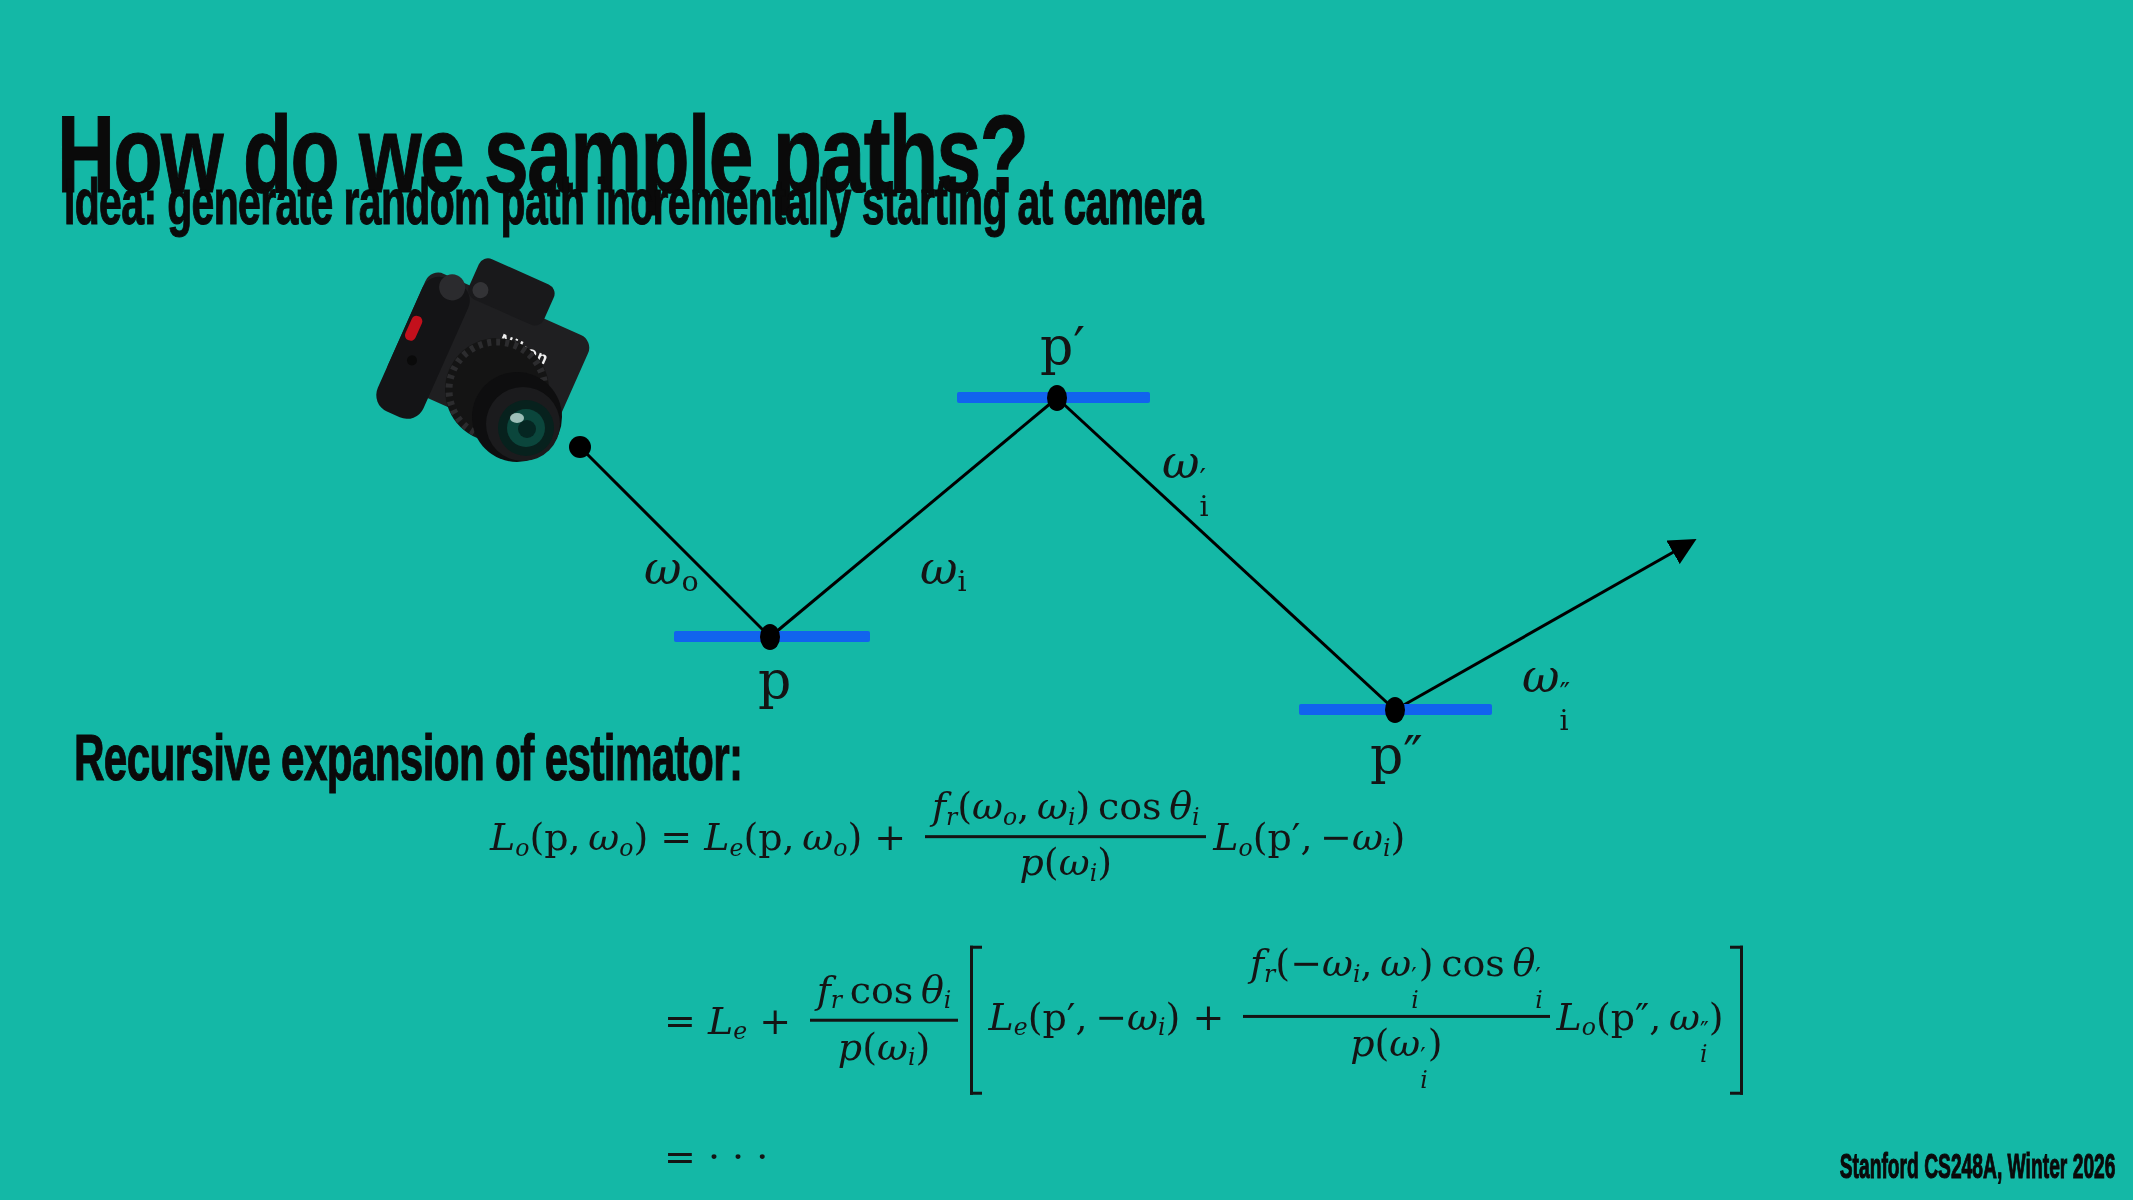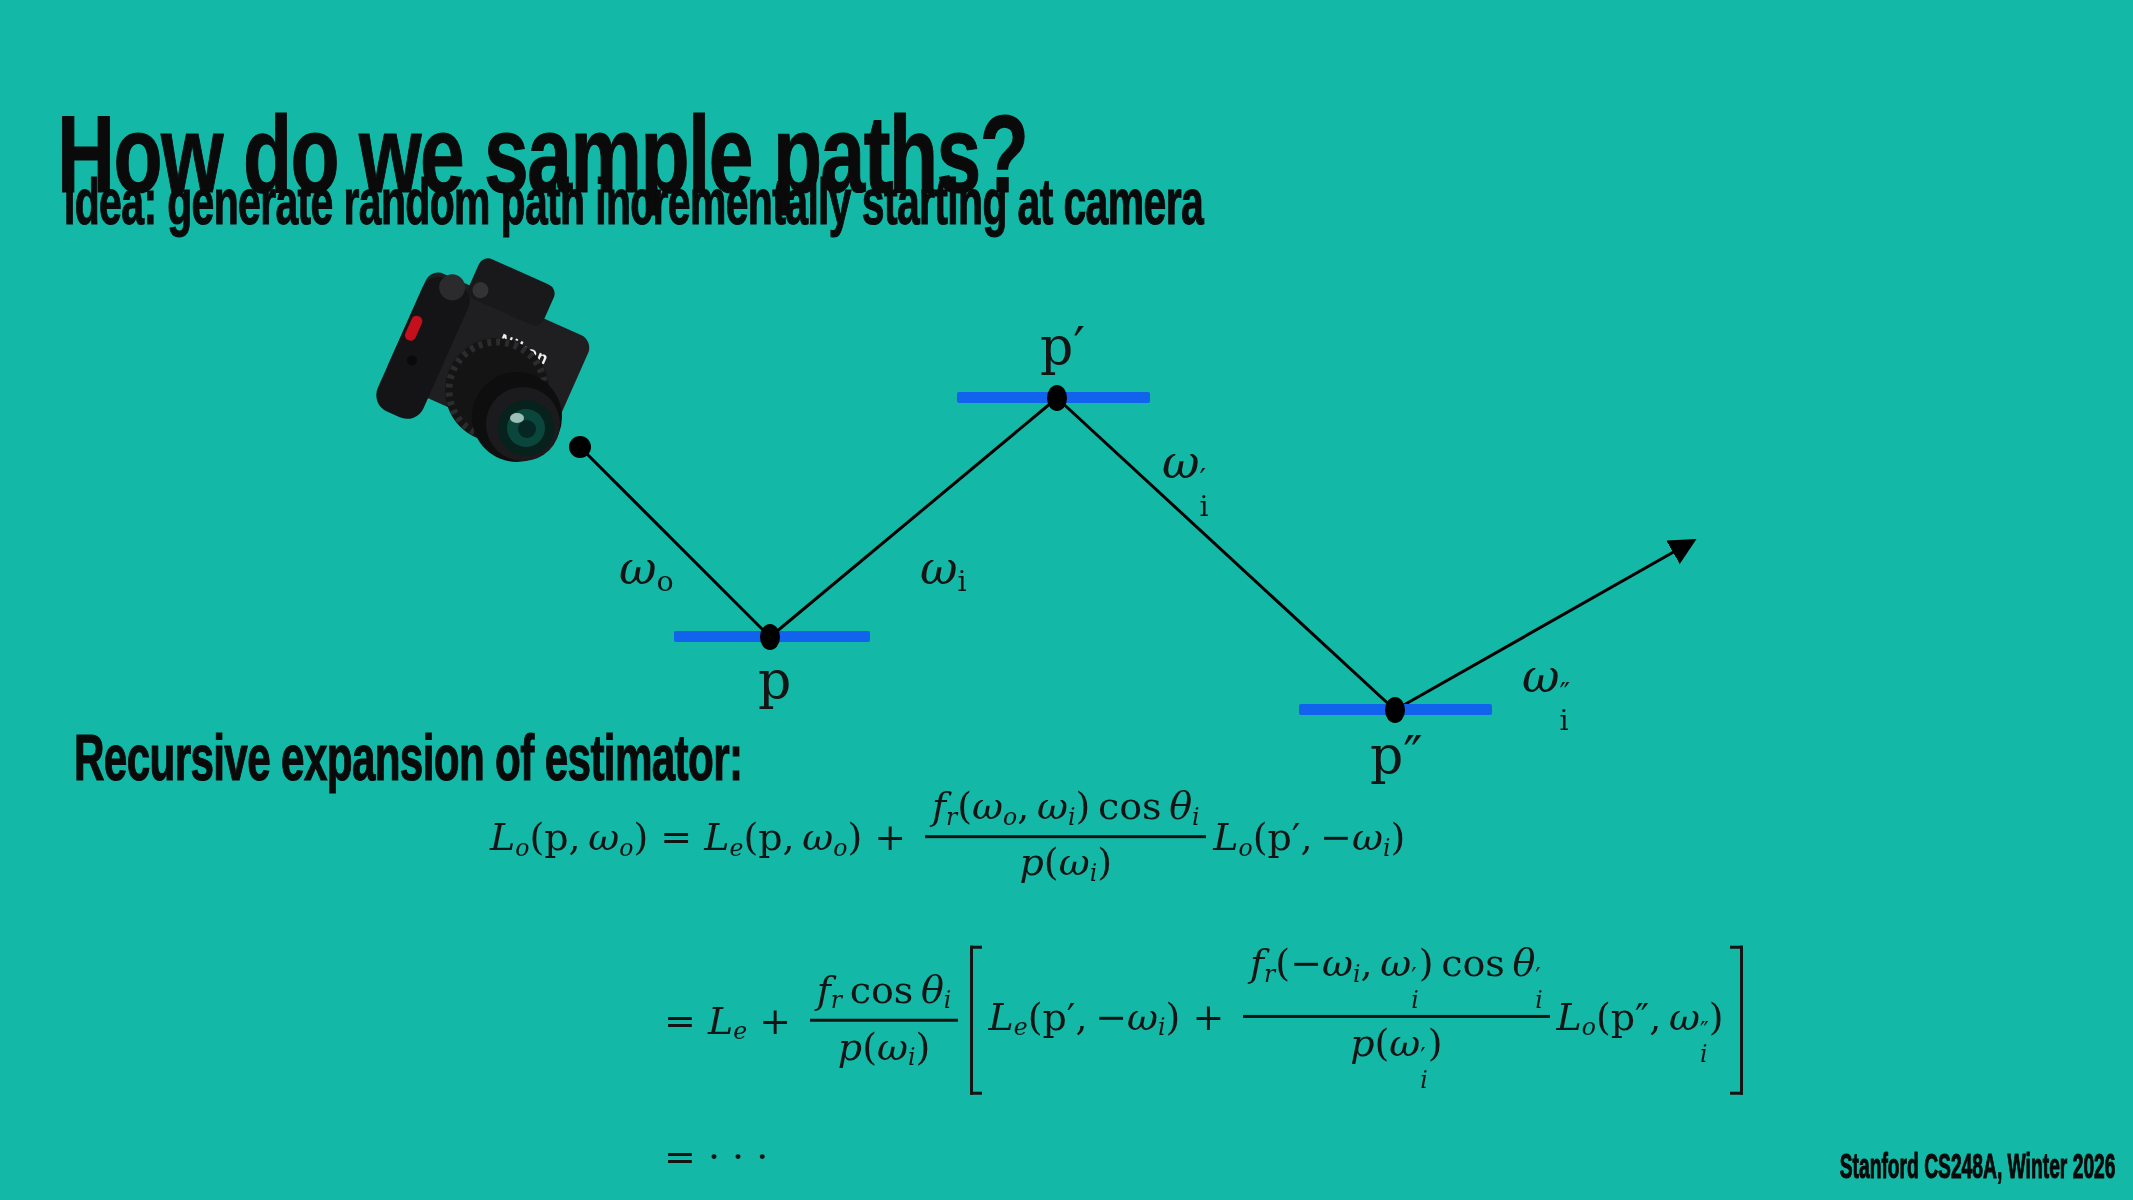--- a/index.html
+++ b/index.html
@@ -41,21 +41,21 @@
   .gr{border-left:none;margin-left:0.16em;}
   .gin{display:inline-block;white-space:nowrap;}
 
   .eq{font-size:38px;transform:translateY(-50%);}
   .eq1{left:490px;top:840px;}
   .eq2{left:664px;top:1024px;}
   .eq3{left:664px;top:1158px;}
 
   .diag-label{font-size:46px;}
   .diag-label .sb,.diag-label .ssb{font-style:normal;}
-  .lbl-wo{left:619px;top:542px;}
+  .lbl-wo{left:644px;top:542px;}
   .lbl-wi{left:893px;top:542px;margin-left:27px;}
   .lbl-wip{left:1162px;top:436px;}
   .lbl-wipp{left:1522px;top:650px;}
   .pt-label{font-size:52px;font-style:normal;}
   .lbl-p{left:758px;top:651px;}
   .lbl-pp{left:1040px;top:317px;}
   .lbl-ppp{left:1370px;top:726px;}
 </style>
 </head>
 <body>

